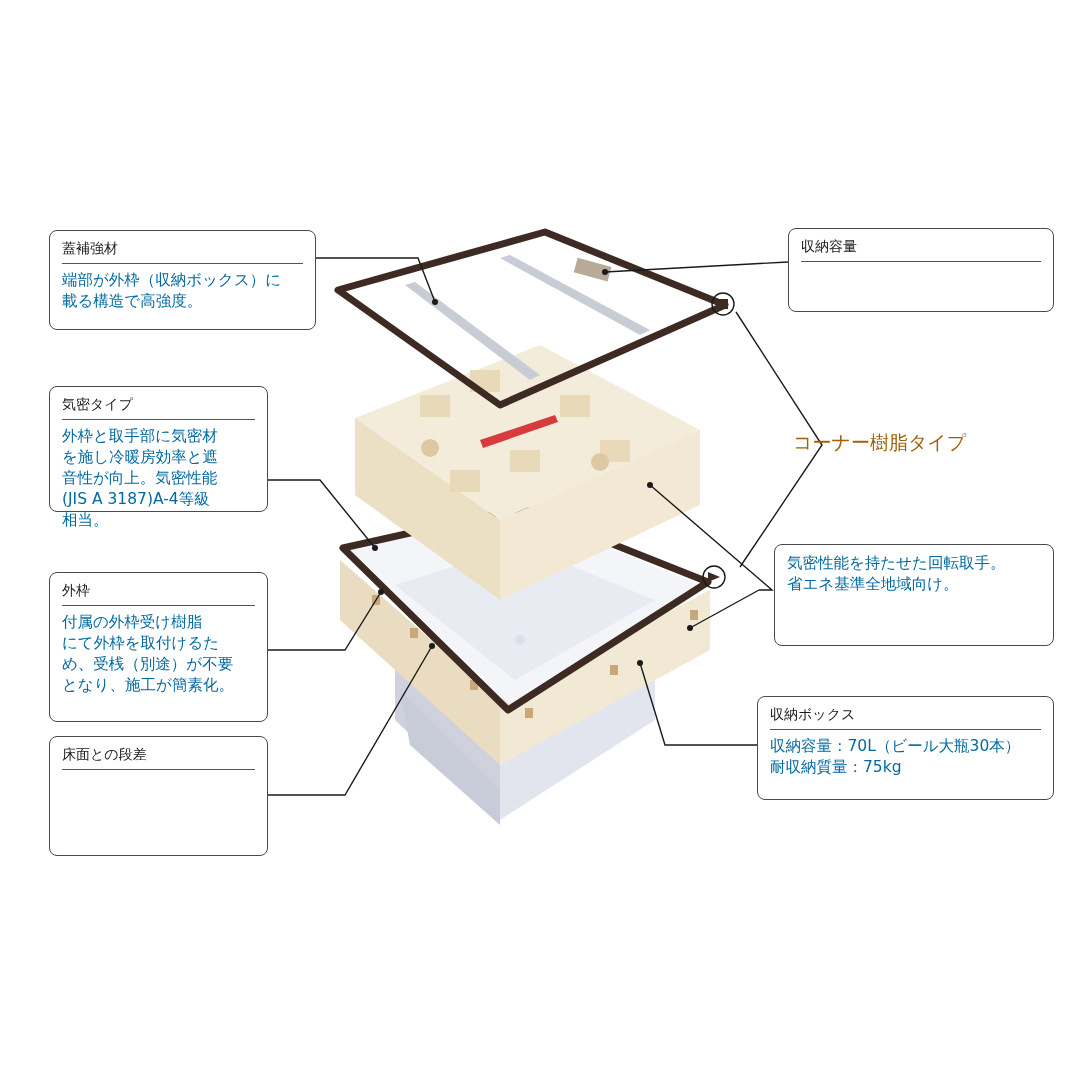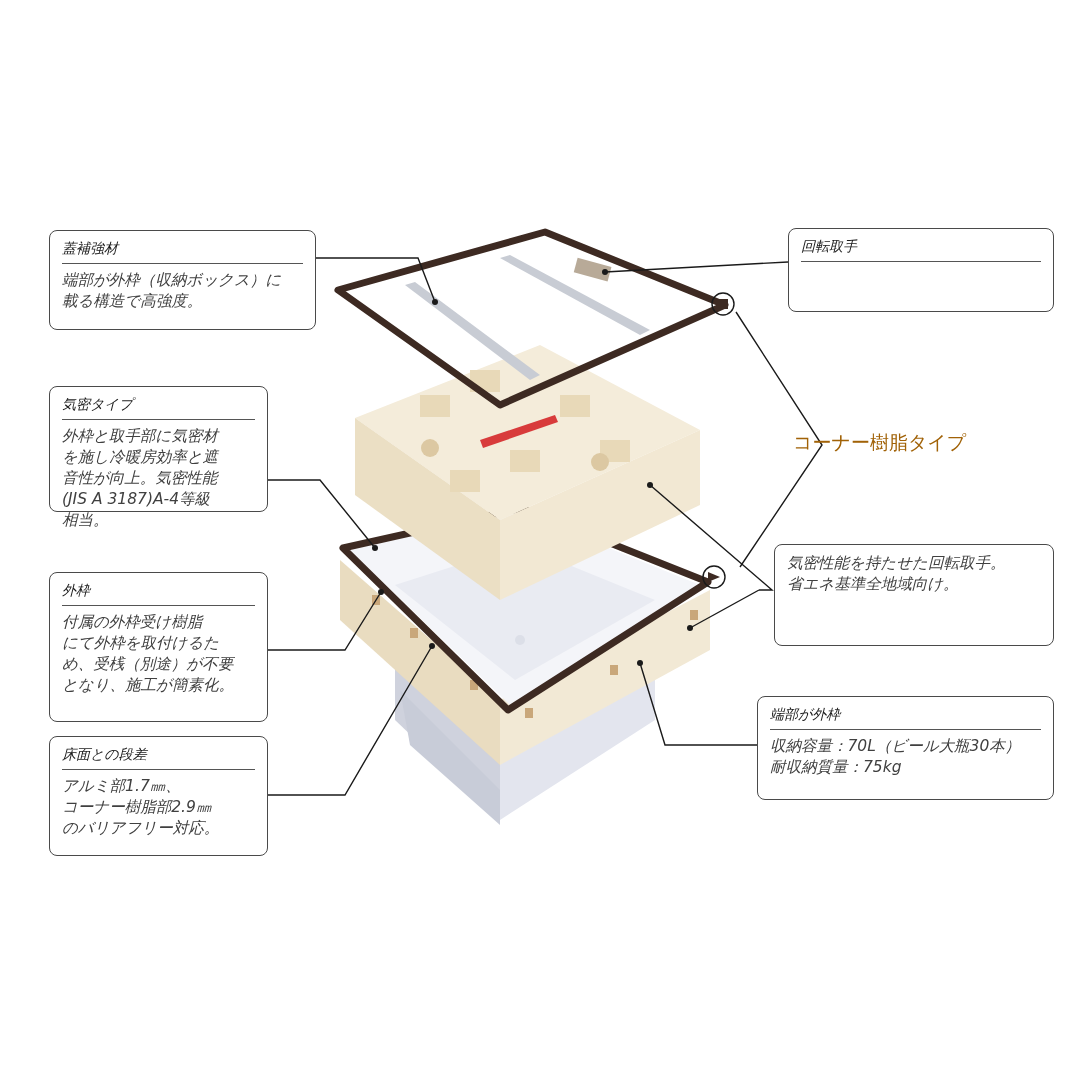--- a/index.html
+++ b/index.html
@@ -1,27 +1,27 @@
 <!DOCTYPE html>
 <html><head>
   <meta charset="utf-8">
   <style>
     html, body { margin:0; padding:0; background:#ffffff; }
     body { width:1080px; height:1080px; position:relative; overflow:hidden;
            font-family:"DejaVu Sans","Liberation Sans",sans-serif; }
     .callout {
       position:absolute; background:#fff; border:1.5px solid #4a4a4a;
-      border-radius:8px; box-sizing:border-box; padding:8px 12px 10px 12px;font-style:italic;
+      border-radius:8px; box-sizing:border-box; padding:8px 12px 10px 12px;
     }
     .callout .title {
       font-size:14px; color:#1a1a1a; padding-bottom:6px;
       border-bottom:1.5px solid #555; margin-bottom:6px; line-height:18px;
     }
     .callout .body {
-      font-size:15.5px; color:#404040; line-height:21px; white-space:pre-line;
+      font-size:15.5px; color:#0369a1; line-height:21px; white-space:pre-line;
     }
     .corner-label {
       position:absolute; left:793px; top:430px; font-size:19px; color:#a16207;
     }
     svg.art { position:absolute; left:0; top:0; }
   </style>
 </head>
 <body>
 
 <svg class="art" width="1080" height="1080" viewBox="0 0 1080 1080">
@@ -124,33 +124,30 @@
 <div class="callout" style="left:49px; top:572px; width:219px; height:150px;">
   <div class="title">外枠</div>
   <div class="body">付属の外枠受け樹脂
 にて外枠を取付けるた
 め、受桟（別途）が不要
 となり、施工が簡素化。</div>
 </div>
 
 <div class="callout" style="left:49px; top:736px; width:219px; height:120px;">
   <div class="title">床面との段差</div>
-  <div class="body">アルミ部1.7㎜、
-コーナー樹脂部2.9㎜
-のバリアフリー対応。</div>
 </div>
 
 <div class="callout" style="left:788px; top:228px; width:266px; height:84px;">
-  <div class="title">回転取手</div>
+  <div class="title">収納容量</div>
 </div>
 
 <div class="corner-label">コーナー樹脂タイプ</div>
 
 <div class="callout" style="left:774px; top:544px; width:280px; height:102px;">
   <div class="body">気密性能を持たせた回転取手。
 省エネ基準全地域向け。</div>
 </div>
 
 <div class="callout" style="left:757px; top:696px; width:297px; height:104px;">
-  <div class="title">端部が外枠</div>
+  <div class="title">収納ボックス</div>
   <div class="body">収納容量：70L（ビール大瓶30本）
 耐収納質量：75kg</div>
 </div>
 
 </body></html>

